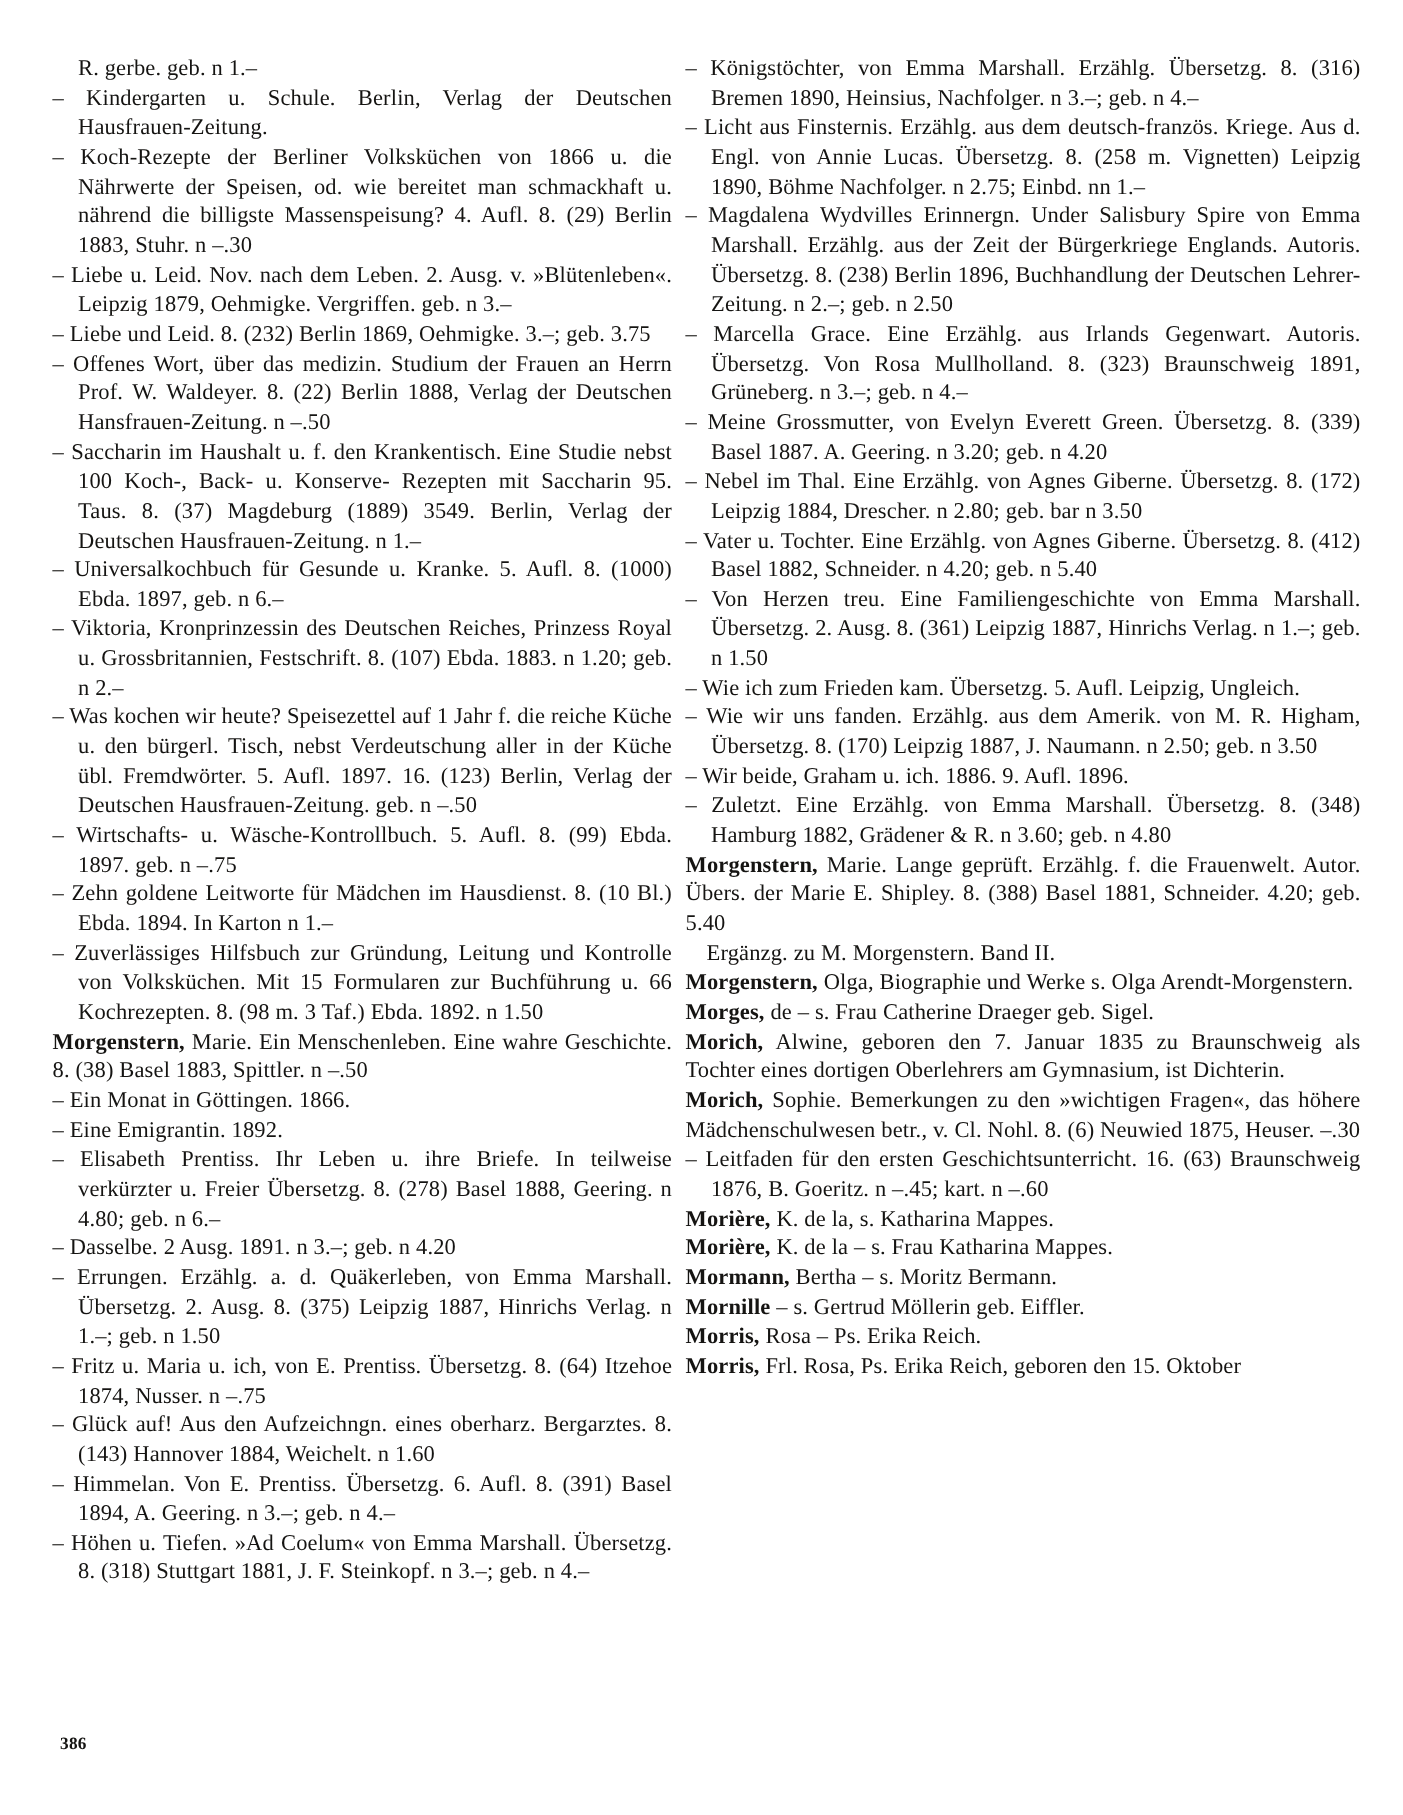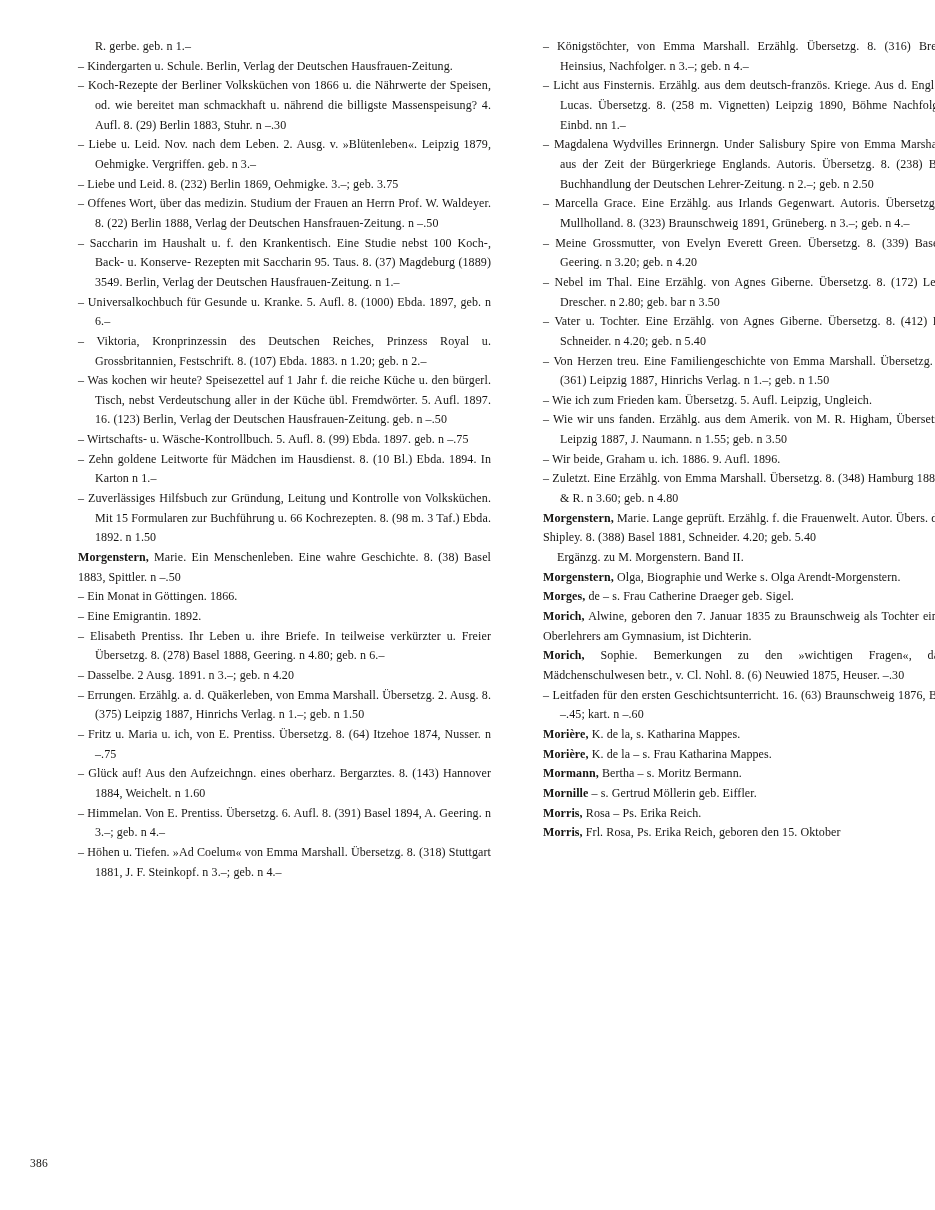--- a/index.html
+++ b/index.html
@@ -20,24 +20,23 @@
     top: 37px;
     left: 35px;
     right: 28px;
   }
   .columns {
     display: flex;
     gap: 9px;
   }
   .col {
     text-align: justify;
-    font-size: 12px;
+    font-size: 15px;
     line-height: 19.65px;
     letter-spacing: 0.1px;
-    margin-left: 43px;
   }
   .col-left  { width: 413px; flex: 0 0 413px; }
   .col-right { width: 450px; flex: 0 0 450px; }
   p.entry {
     margin: 0;
     padding: 0;
   }
   
   p.dash {
     padding-left: 17px;
@@ -53,24 +52,25 @@
     text-indent: 0;
   }
   
   p.note {
     padding-left: 14px;
   }
   .b { font-weight: bold; }
   .i { }
   .page-number {
     position: absolute;
-    left: 30px;
+    left: 40px;
     top: 1157px;
     font-size: 11.5px;
     letter-spacing: 0.2px;
+    font-weight: bold;
   }
 </style>
 </head>
 <body>
 
 <div class="page">
   <div class="columns">
     <div class="col col-left" id="col-left">
         <p class="entry cont"><span>R. gerbe. geb. n 1.–</span></p>
         <p class="entry dash"><span>– </span><span>Kindergarten u. Schule. Berlin, Verlag der Deutschen Hausfrauen-Zeitung.</span></p>
@@ -99,21 +99,21 @@
     <div class="col col-right" id="col-right">
         <p class="entry dash"><span>– </span><span>Königstöchter, von Emma Marshall. Erzählg. Übersetzg. 8. (316) Bremen 1890, Heinsius, Nachfolger. n 3.–; geb. n 4.–</span></p>
         <p class="entry dash"><span>– </span><span>Licht aus Finsternis. Erzählg. aus dem deutsch-französ. Kriege. Aus d. Engl. von Annie Lucas. Übersetzg. 8. (258 m. Vignetten) Leipzig 1890, Böhme Nachfolger. n 2.75; Einbd. nn 1.–</span></p>
         <p class="entry dash"><span>– </span><span>Magdalena Wydvilles Erinnergn. Under Salisbury Spire von Emma Marshall. Erzählg. aus der Zeit der Bürgerkriege Englands. Autoris. Übersetzg. 8. (238) Berlin 1896, Buchhandlung der Deutschen Lehrer-Zeitung. n 2.–; geb. n 2.50</span></p>
         <p class="entry dash"><span>– </span><span>Marcella Grace. Eine Erzählg. aus Irlands Gegenwart. Autoris. Übersetzg. Von Rosa Mullholland. 8. (323) Braunschweig 1891, Grüneberg. n 3.–; geb. n 4.–</span></p>
         <p class="entry dash"><span>– </span><span>Meine Grossmutter, von Evelyn Everett Green. Übersetzg. 8. (339) Basel 1887. A. Geering. n 3.20; geb. n 4.20</span></p>
         <p class="entry dash"><span>– </span><span>Nebel im Thal. Eine Erzählg. von Agnes Giberne. Übersetzg. 8. (172) Leipzig 1884, Drescher. n 2.80; geb. bar n 3.50</span></p>
         <p class="entry dash"><span>– </span><span>Vater u. Tochter. Eine Erzählg. von Agnes Giberne. Übersetzg. 8. (412) Basel 1882, Schneider. n 4.20; geb. n 5.40</span></p>
         <p class="entry dash"><span>– </span><span>Von Herzen treu. Eine Familiengeschichte von Emma Marshall. Übersetzg. 2. Ausg. 8. (361) Leipzig 1887, Hinrichs Verlag. n 1.–; geb. n 1.50</span></p>
         <p class="entry dash"><span>– </span><span>Wie ich zum Frieden kam. Übersetzg. 5. Aufl. Leipzig, Ungleich.</span></p>
-        <p class="entry dash"><span>– </span><span>Wie wir uns fanden. Erzählg. aus dem Amerik. von M. R. Higham, Übersetzg. 8. (288) Leipzig 1887, J. Naumann. n 1.55; geb. n 3.50</span></p>
+        <p class="entry dash"><span>– </span><span>Wie wir uns fanden. Erzählg. aus dem Amerik. von M. R. Higham, Übersetzg. 8. (170) Leipzig 1887, J. Naumann. n 2.50; geb. n 3.50</span></p>
         <p class="entry dash"><span>– </span><span>Wir beide, Graham u. ich. 1886. 9. Aufl. 1896.</span></p>
         <p class="entry dash"><span>– </span><span>Zuletzt. Eine Erzählg. von Emma Marshall. Übersetzg. 8. (348) Hamburg 1882, Grädener &amp; R. n 3.60; geb. n 4.80</span></p>
         <p class="entry head"><span class="b">Morgenstern,</span><span> Marie. Lange geprüft. Erzählg. f. die Frauenwelt. Autor. Übers. der Marie E. Shipley. 8. (388) Basel 1881, Schneider. 4.20; geb. 5.40</span></p>
         <p class="entry note"><span class="i">Ergänzg. zu M. Morgenstern</span><span>. Band II.</span></p>
         <p class="entry head"><span class="b">Morgenstern,</span><span> Olga, </span><span class="i">Biographie und Werke s. Olga Arendt-Morgenstern.</span></p>
         <p class="entry head"><span class="b">Morges,</span><span> de – s. Frau Catherine Draeger geb. Sigel.</span></p>
         <p class="entry head"><span class="b">Morich,</span><span> Alwine, geboren den 7. Januar 1835 zu Braunschweig als Tochter eines dortigen Oberlehrers am Gymnasium, ist Dichterin.</span></p>
         <p class="entry head"><span class="b">Morich,</span><span> Sophie. Bemerkungen zu den »wichtigen Fragen«, das höhere Mädchenschulwesen betr., v. Cl. Nohl. 8. (6) Neuwied 1875, Heuser. –.30</span></p>
         <p class="entry dash"><span>– </span><span>Leitfaden für den ersten Geschichtsunterricht. 16. (63) Braunschweig 1876, B. Goeritz. n –.45; kart. n –.60</span></p>
         <p class="entry head"><span class="b">Morière,</span><span> K. de la, s. </span><span class="i">Katharina Mappes</span><span>.</span></p>

